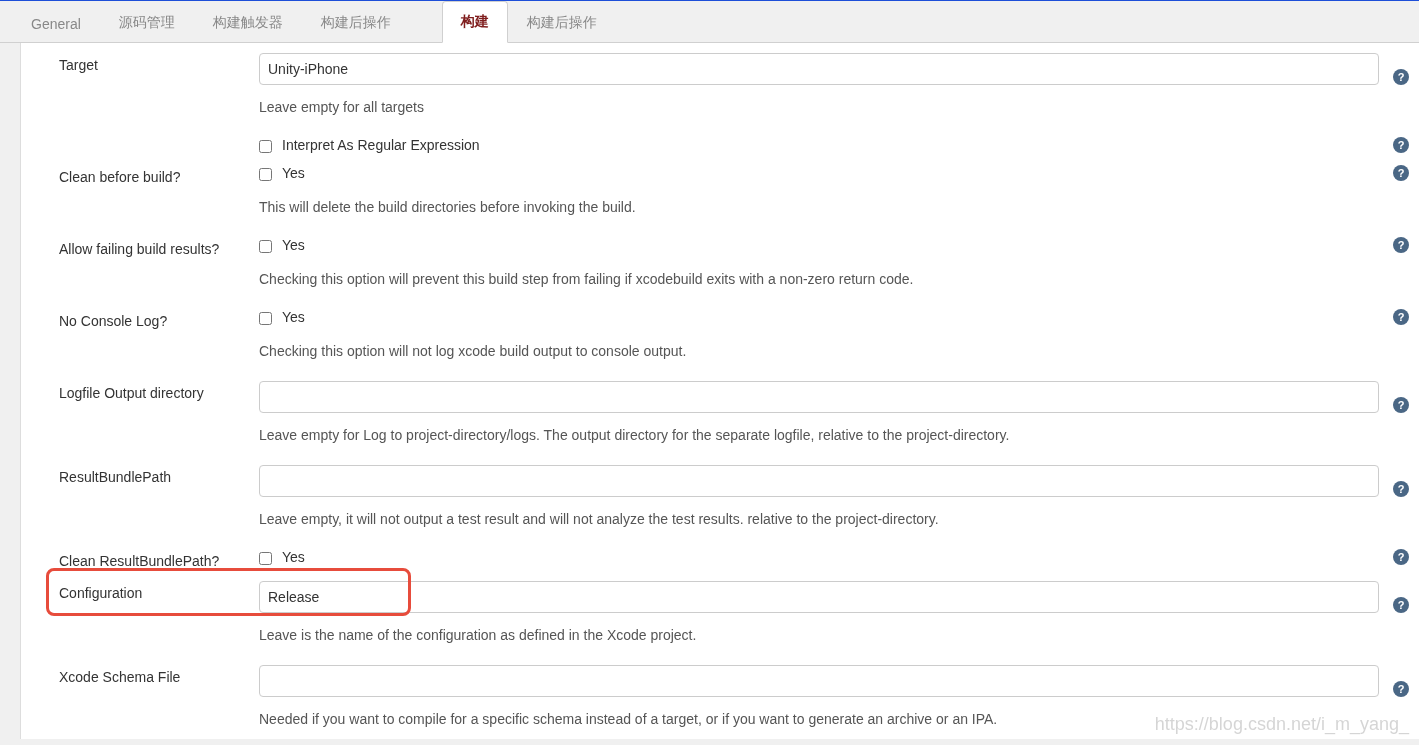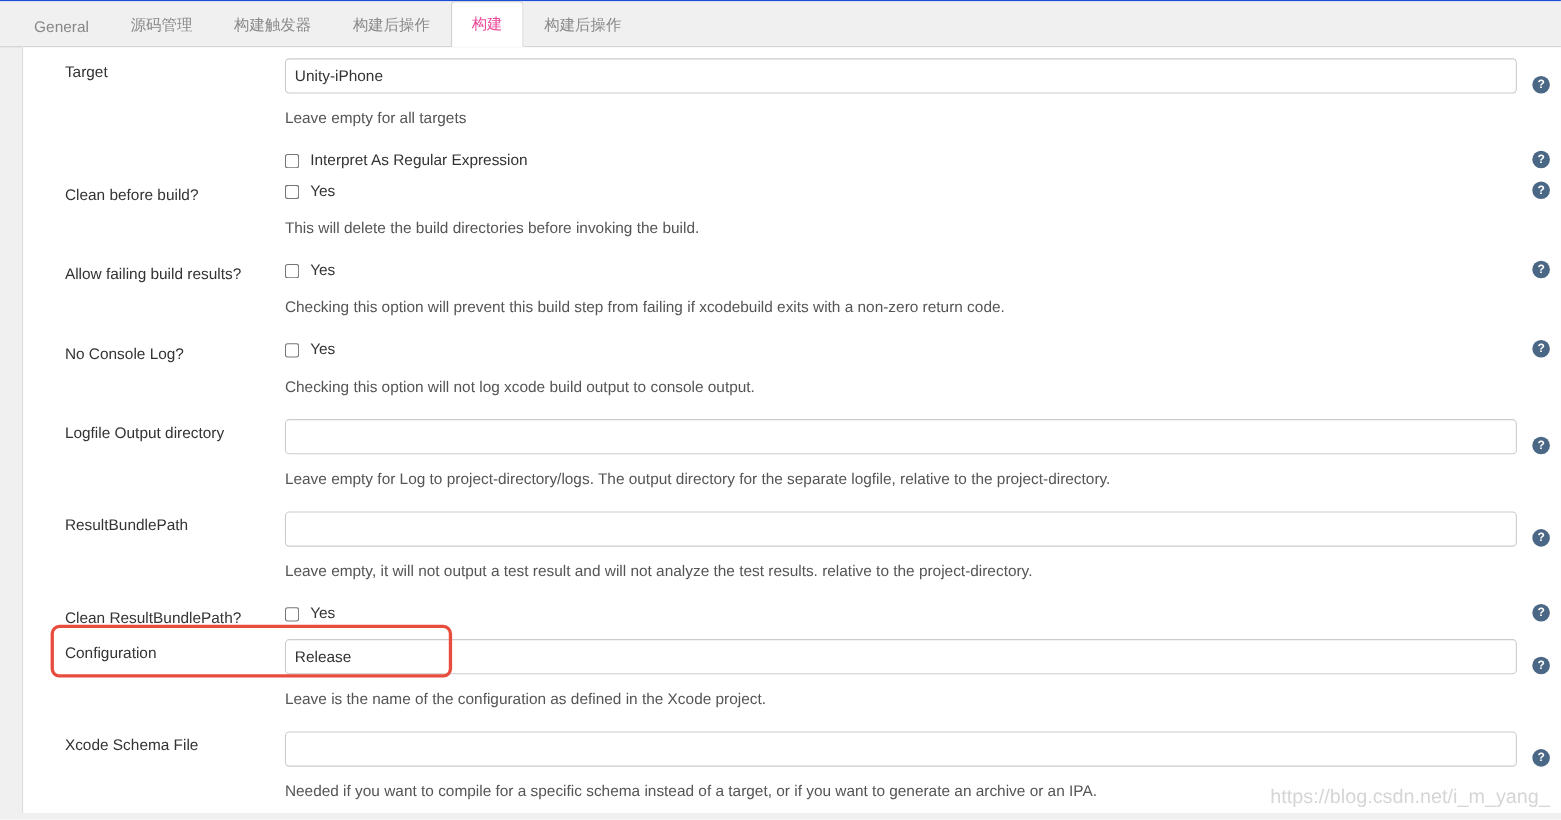--- a/index.html
+++ b/index.html
@@ -27,26 +27,27 @@
     .tab {
       padding: 11px 18px;
       color: #888;
       cursor: pointer;
       font-size: 14px;
       border: 1px solid transparent;
       border-bottom: none;
       margin-bottom: -1px;
     }
     .tab.active {
-      color: #ec4899;
+      color: #7f1d1d;
       background: #fff;
       border: 1px solid #d0d0d0;
       border-bottom: 1px solid #fff;
       border-radius: 4px 4px 0 0;
-      font-weight: normal;
+      font-weight: bold;
+      margin-left: 32px;
     }
     .content-area {
       background: #fff;
       padding: 0;
       border-left: 1px solid #ddd;
       margin-left: 20px;
     }
     .form-section {
       padding-left: 38px;
       padding-right: 10px;

